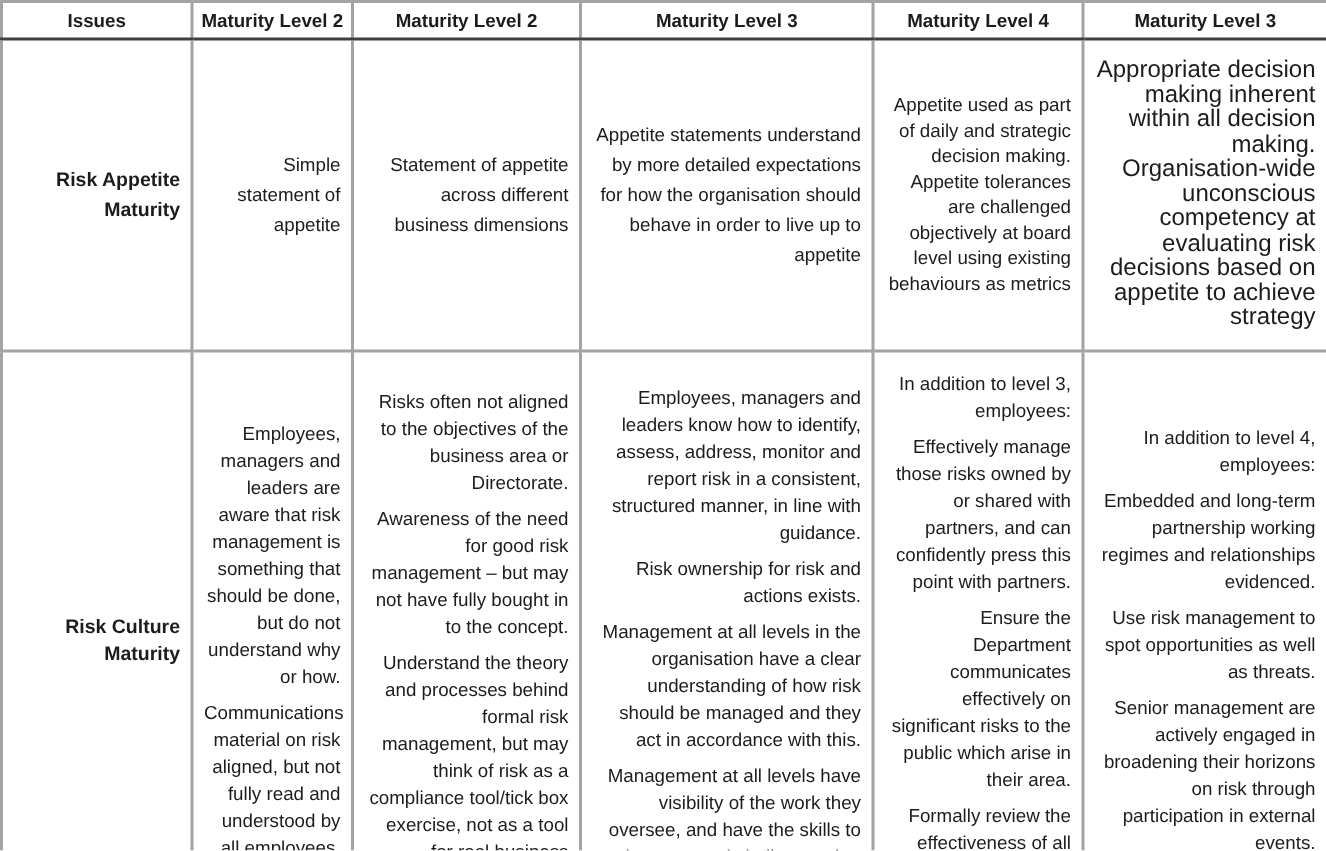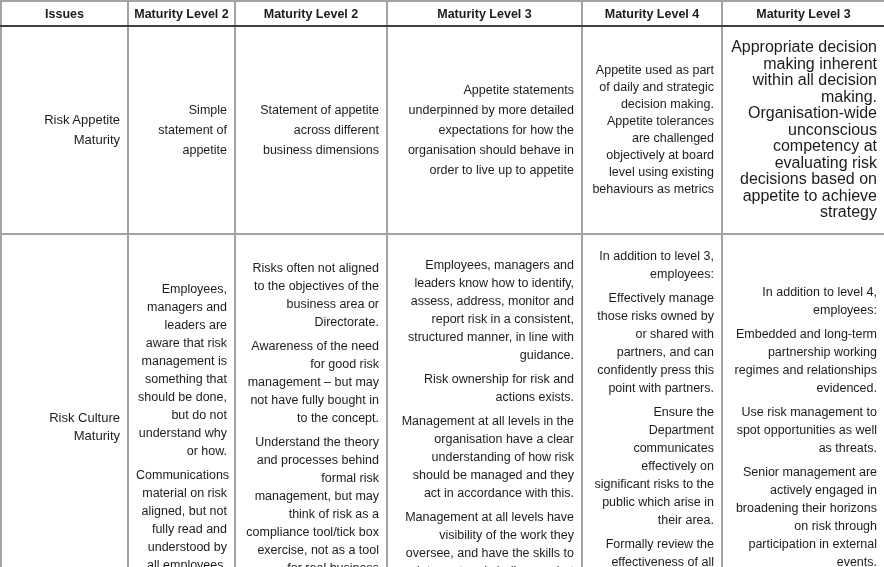--- a/index.html
+++ b/index.html
@@ -40,21 +40,21 @@
   }
   tbody td {
     vertical-align: middle;
     padding: 12px 7px;
     font-size: 12.5px;
     text-align: right;
   }
   tr.row-appetite { height: 160px; }
   tr.row-culture  { height: 382px; }
   td.issue-cell {
-    font-weight: normal;
+    font-weight: bold;
     font-size: 13px;
     line-height: 20px;
   }
   td p {
     margin: 0 0 6px 0;
   }
   td p:last-child { margin-bottom: 0; }
   tr.row-appetite td { line-height: 20px; }
   tr.row-appetite td.lvl4 { line-height: 17px; }
   tr.row-appetite td.lvl5 { line-height: 16.5px; font-size: 16px; }
@@ -87,21 +87,21 @@
     <tbody>
       <tr class="row-appetite">
         <td class="issue-cell">Risk Appetite Maturity</td>
         <td class="lvl1">
           <p>Simple statement of appetite</p>
         </td>
         <td class="lvl2">
           <p>Statement of appetite across different business dimensions</p>
         </td>
         <td class="lvl3">
-          <p>Appetite statements underpinned by more detailed expectations for how the organisation should behave in order to live up to appetite</p>
+          <p>Appetite statements understand by more detailed expectations for how the organisation should behave in order to live up to appetite</p>
         </td>
         <td class="lvl4">
           <p>Appetite used as part of daily and strategic decision making. Appetite tolerances are challenged objectively at board level using existing behaviours as metrics</p>
         </td>
         <td class="lvl5">
           <p>Appropriate decision making inherent within all decision making. Organisation-wide unconscious competency at evaluating risk decisions based on appetite to achieve strategy</p>
         </td>
       </tr>
       <tr class="row-culture">
         <td class="issue-cell">Risk Culture Maturity</td>

